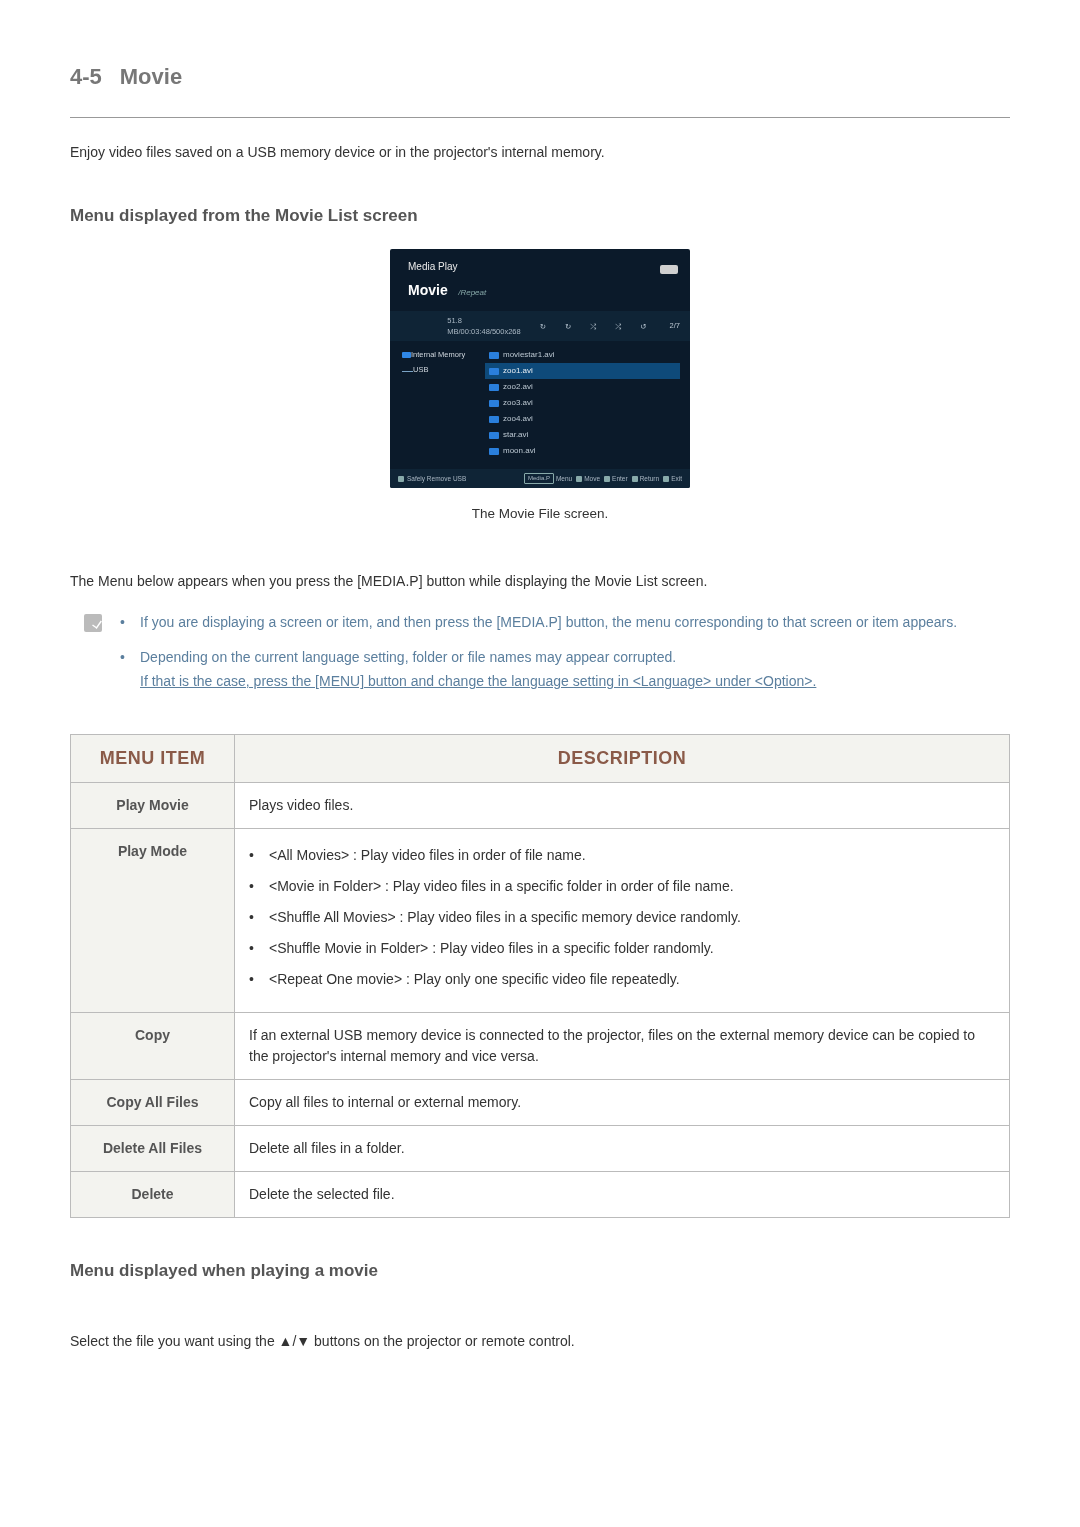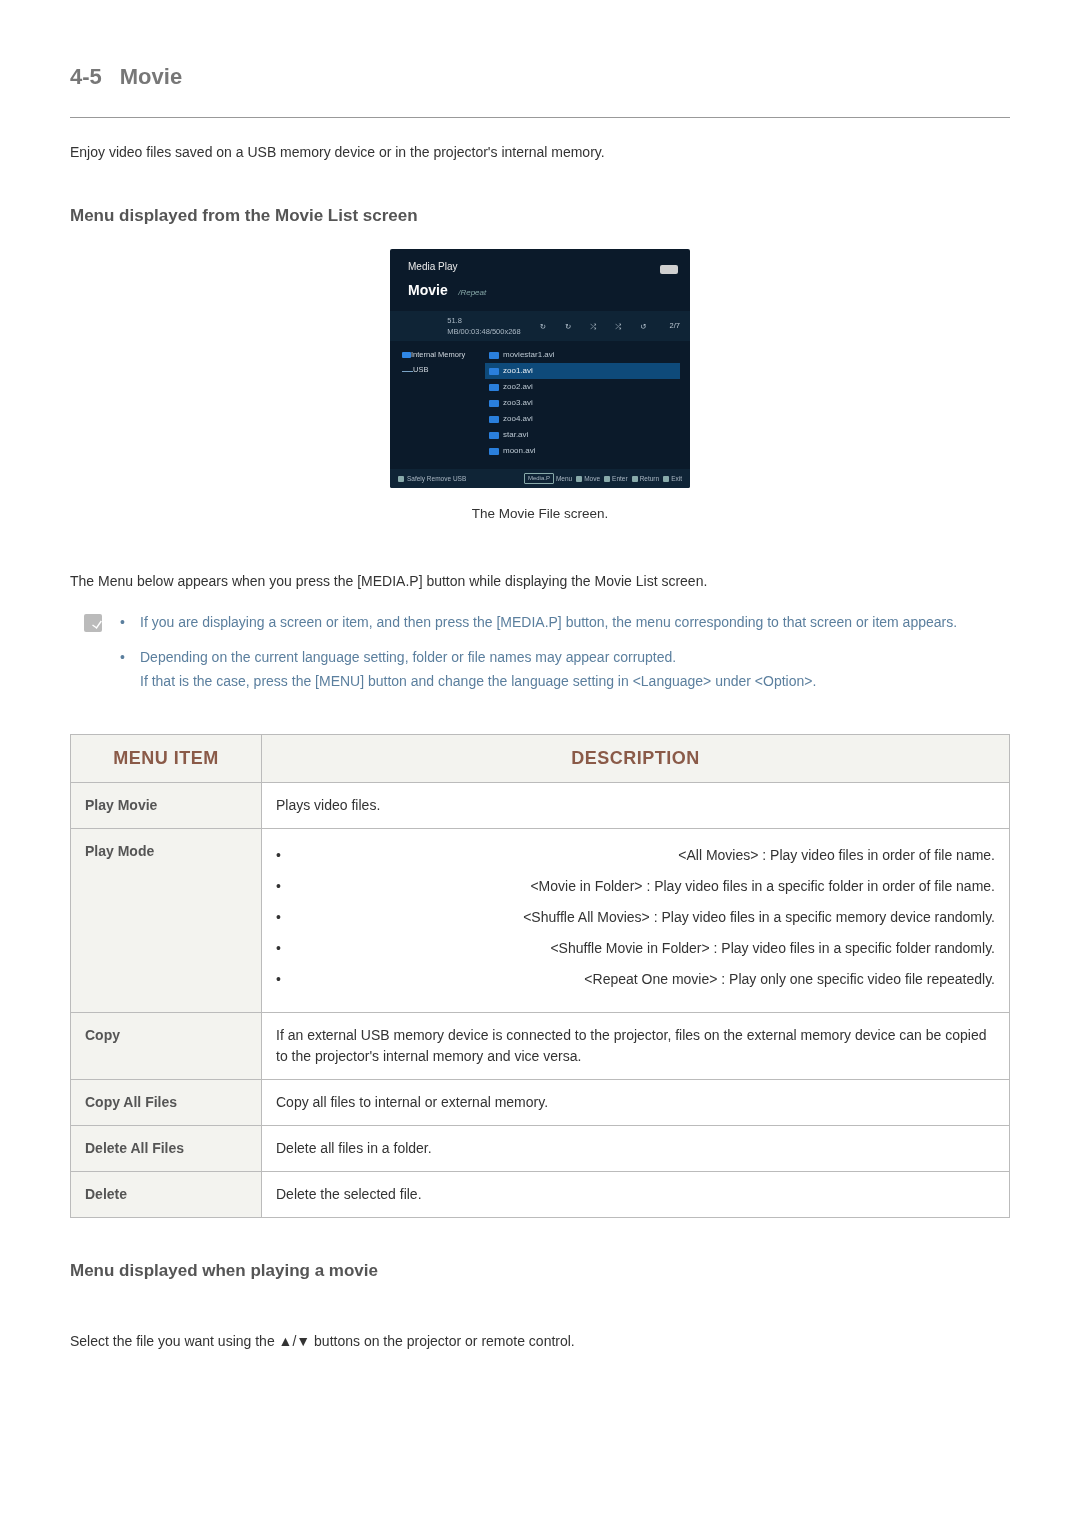--- a/index.html
+++ b/index.html
@@ -91,21 +91,21 @@
     background:#bbb; border-radius:2px; position:relative; margin-top:2px;
   }
   .note-icon::after{
     content:""; position:absolute; top:3px; left:9px; width:6px; height:11px;
     border-bottom:2px solid #fff; border-right:2px solid #fff;
     transform: rotate(35deg) scale(0.7);
   }
   .note-list { list-style:none; color:#5b7f9e; flex:1;}
   .note-list > li { position:relative; padding-left:20px; margin-bottom:14px; padding-right:10px;}
   .note-list > li::before { content:"•"; position:absolute; left:0; top:0; color:#5b7f9e;}
-  .note-sub { margin-top:3px;}
+  .note-sub { margin-top:3px;text-decoration:underline;}
 
   
   table.menu-table {
     width:100%; border-collapse:collapse; margin-bottom:40px;
   }
   table.menu-table th {
     background:#f3f3ef;
     color:#8a5a48;
     font-weight:bold;
     padding:10px 12px;
@@ -117,26 +117,26 @@
     border:1px solid #bbb;
     padding:12px 14px;
     vertical-align:top;
     font-size:14px;
     color:#333;
   }
   table.menu-table td.mi {
     background:#f3f3ef;
     color:#555;
     font-weight:bold;
-    text-align:left;
-    width:191px;
+    text-align:center;
+    width:164px;
     margin-left:36px;
   }
   ul.inner-list { list-style:none; }
-  ul.inner-list li { position:relative; padding-left:20px; margin:4px 0 10px 0;text-align:right;}
+  ul.inner-list li { position:relative; padding-left:20px; margin:4px 0 10px 0;}
   ul.inner-list li::before { content:"•"; position:absolute; left:0; top:0;}
 
   .sub2 { margin-top:40px; }
 </style>
 </head>
 <body>
 
 <div class="section-heading">
   <span class="num">4-5</span><span>Movie</span>
 </div>

